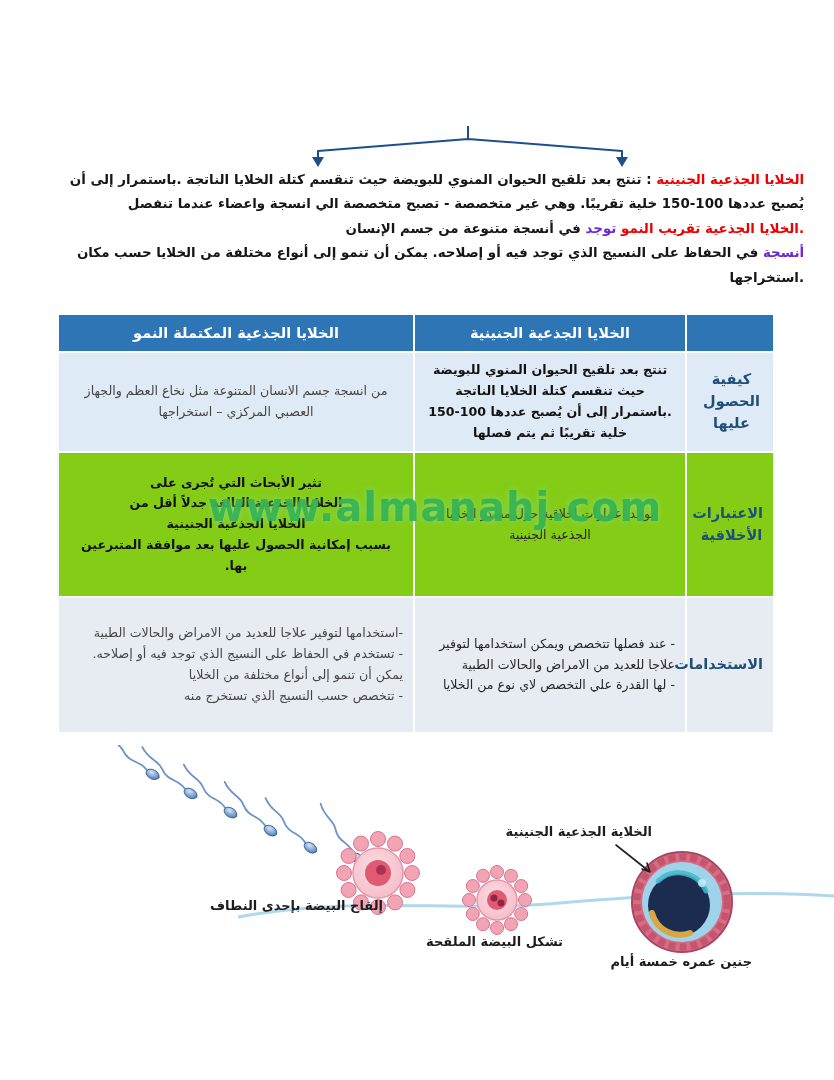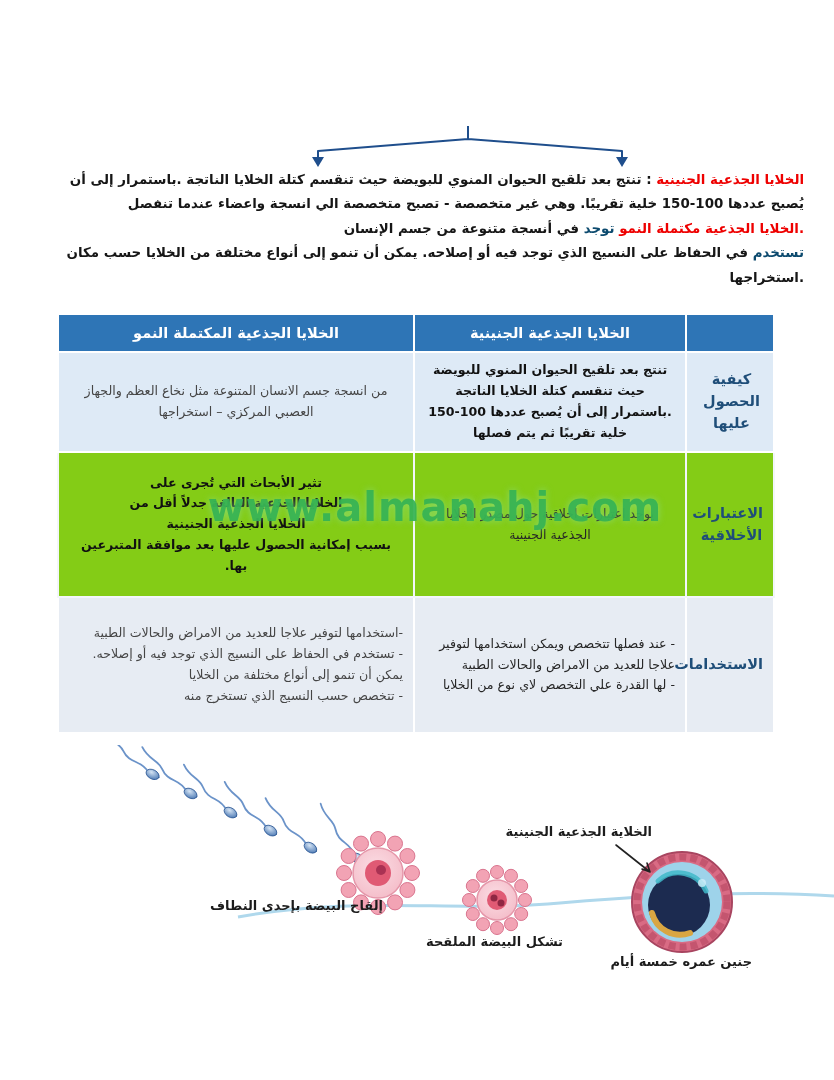--- a/index.html
+++ b/index.html
@@ -14,21 +14,21 @@
     text-align:center; font-size:17px; font-weight:bold; color:#1F4E8C;
     letter-spacing:0.5px;
   }
   .bracket { position:absolute; top:120px; left:0; }
   .intro {
     position:absolute; top:168px; right:30px; left:43px;
     font-size:13.4px; font-weight:bold; color:#161616;
     text-align:right; line-height:1.82;
   }
   .intro .red  { color:#EE0000; }
-  .intro .blue { color:#0c4a6e; }
+  .intro .blue { color:#6d28d9; }
 
   .stable {
     position:absolute; top:313px; right:59px; width:716px;
     border-collapse:collapse; table-layout:fixed;
   }
   .stable th, .stable td { border:2.5px solid #ffffff; padding:6px 10px; vertical-align:middle; }
   .stable thead th {
     background:#2E75B6; color:#ffffff; font-size:14.5px; font-weight:bold;
     height:38px; 
   }
@@ -66,22 +66,22 @@
 
 
   <svg class="bracket" width="834" height="52" viewBox="0 0 834 52">
     <path d="M468,6 L468,19 M468,19 L318,31 L318,37 M468,19 L622,31 L622,37" fill="none" stroke="#1F4E8C" stroke-width="2" stroke-linejoin="round"></path>
     <polygon points="312,37 324,37 318,47" fill="#1F4E8C"></polygon>
     <polygon points="616,37 628,37 622,47" fill="#1F4E8C"></polygon>
   </svg>
 
   <div class="intro">
     <p><span class="red">الخلايا الجذعية الجنينية</span> <span>: </span><span>تنتج بعد تلقيح الحيوان المنوي للبويضة حيث تنقسم كتلة الخلايا الناتجة .باستمرار إلى أن يُصبح عددها 100-150 خلية تقريبًا. وهي غير متخصصة - تصبح متخصصة الي انسجة واعضاء عندما تنفصل</span></p>
-    <p><span class="red">.الخلايا الجذعية مكتملة النمو</span> <span class="blue">توجد</span> <span>في أنسجة متنوعة من جسم الإنسان</span></p>
-    <p><span class="blue">تستخدم</span> <span>في الحفاظ على النسيج الذي توجد فيه أو إصلاحه. يمكن أن تنمو إلى أنواع مختلفة من الخلايا حسب مكان .استخراجها</span></p>
+    <p><span class="red">.الخلايا الجذعية تقريب النمو</span> <span class="blue">توجد</span> <span>في أنسجة متنوعة من جسم الإنسان</span></p>
+    <p><span class="blue">أنسجة</span> <span>في الحفاظ على النسيج الذي توجد فيه أو إصلاحه. يمكن أن تنمو إلى أنواع مختلفة من الخلايا حسب مكان .استخراجها</span></p>
   </div>
 
   <table class="stable">
     <colgroup>
         <col style="width:88px">
         <col style="width:272px">
         <col style="width:356px">
       </colgroup>
     <thead>
       <tr>

